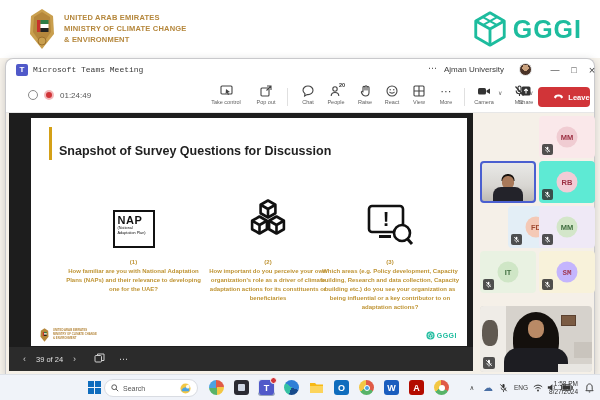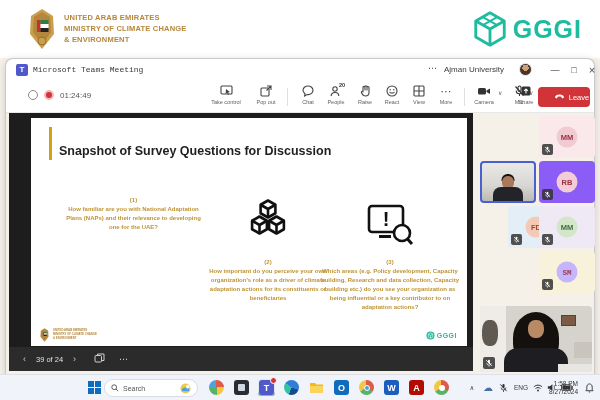--- a/index.html
+++ b/index.html
@@ -27,21 +27,21 @@
   .rec-wrap { position:absolute; left:22px; top:9px; display:flex; align-items:center; gap:6px; }
   .circ-ico { width:10px; height:10px; border:1.2px solid #8a8a8a; border-radius:50%; }
   .rec-dot { width:10px; height:10px; border-radius:50%; background:#d13438; border:2px solid #f2b8ba; }
   .timer { font-size:8px; color:#555; }
   .tbtn { position:absolute; top:3px; width:30px; text-align:center; cursor:pointer; }
   .tbtn .ic { height:14px; display:flex; align-items:center; justify-content:center; }
   .tbtn .lb { font-size:5.5px; color:#616161; margin-top:1px; white-space:nowrap; }
   .tdiv { position:absolute; top:7px; width:1px; height:18px; background:#e0e0e0; }
   .badge20 { position:absolute; top:-2px; left:18px; font-size:5.5px; font-weight:bold; color:#333; }
   .chev { position:absolute; top:8px; font-size:6px; color:#666; }
-  .leave-btn { position:absolute; left:532px; top:6px; width:52px; height:20px; background:#d13438; border-radius:4px; color:#fff; display:flex; align-items:center; justify-content:center; gap:4px; font-size:7.5px; font-weight:normal; cursor:pointer;padding-left:15px; }
+  .leave-btn { position:absolute; left:532px; top:6px; width:52px; height:20px; background:#d13438; border-radius:4px; color:#fff; display:flex; align-items:center; justify-content:center; gap:4px; font-size:7.5px; font-weight:bold; cursor:pointer;padding-left:15px; }
 
   
   .content { position:absolute; left:0; top:54px; width:588px; height:261px; background:#f5f0e8; border-radius:0; }
   .stage { position:absolute; left:3px; top:0; width:464px; height:258px; background:#1d1d1d; }
   .slide { position:absolute; left:22px; top:5px; width:436px; height:228px; background:#fff; }
   .slide-title { position:absolute; left:18px; top:9px; display:flex; }
   .gold-bar { width:3px; background:#d4a017; margin-right:7px; }
   .slide-title h1 { font-size:12.5px; color:#1f1f1f; line-height:1.3; font-weight:bold; font-family:"Liberation Sans",sans-serif; }
   .col { position:absolute; top:78px; text-align:center; }
   .col .icn { height:52px; display:flex; align-items:flex-end; justify-content:center; margin-bottom:10px; }
@@ -57,21 +57,21 @@
   .sc-item { font-size:9px; color:#cfcfcf; margin-left:14px; cursor:pointer; }
   .sc-pos { font-size:7.5px; margin-left:10px; margin-right:10px; color:#e0e0e0; }
 
   
   .ptile { position:absolute; width:56px; height:42px; border-radius:4px; overflow:hidden; }
   .avatar { position:absolute; left:50%; top:50%; transform:translate(-50%,-50%); width:21px; height:21px; border-radius:50%; font-size:7.5px; font-weight:bold; display:flex; align-items:center; justify-content:center; }
   .micoff { position:absolute; left:3px; bottom:3px; width:11px; height:11px; background:rgba(50,50,50,.85); border-radius:2px; display:flex; align-items:center; justify-content:center; }
   .name-pill { position:absolute; left:3px; bottom:3px; height:10px; background:rgba(40,40,40,.85); border-radius:2px; display:flex; align-items:center; gap:2px; padding:0 3px; color:#fff; font-size:5px; white-space:nowrap; }
   .t-aa{background:#e9f2e4;} .av-aa{background:#cfe5c8;color:#3f6e3f;}
   .t-mm1{background:#fae8ea;} .av-mm1{background:#f0ccd2;color:#9c2f42;}
-  .t-rb{background:#8b5cf6;} .av-rb{background:#f2ccd6;color:#9c2f42;}
+  .t-rb{background:#5eead4;} .av-rb{background:#f2ccd6;color:#9c2f42;}
   .t-fd{background:#e3eef6;} .av-fd{background:#f4c9b6;color:#a04a32;}
   .t-mm2{background:#efe9f6;} .av-mm2{background:#d3e6c9;color:#3f6e3f;}
   .t-it{background:#e9f2e2;} .av-it{background:#cfe6c6;color:#3f6e3f;}
   .t-sm{background:#f8f2da;} .av-sm{background:#c4b5fd;color:#a03a55;font-family:Liberation Mono, monospace;}
   .video-tile { border:2px solid #4a5fd0; background:linear-gradient(180deg,#e9e9e7 0%,#d8d6d2 60%,#bdbab4 100%); }
   .vm-body { position:absolute; left:50%; bottom:-2px; transform:translateX(-50%); width:30px; height:16px; background:#23232a; border-radius:8px 8px 0 0; }
   .vm-head { position:absolute; left:50%; bottom:12px; transform:translateX(-50%); width:12px; height:13px; background:#a8795a; border-radius:45%; }
   .vm-hair { position:absolute; left:50%; bottom:20px; transform:translateX(-50%); width:13px; height:7px; background:#17120e; border-radius:6px 6px 0 0; }
   .side-pag { position:absolute; font-size:7.5px; color:#6b6b6b; letter-spacing:2px;margin-top:20px; }
 
@@ -266,20 +266,26 @@
       <div class="slide">
         <div class="slide-title">
           <div class="gold-bar"></div>
           <h1>
             <br>
             <span>Snapshot of Survey Questions for Discussion</span>
           </h1>
         </div>
 
         <div class="col" style="left:35px; width:135px;">
+          <div class="icn">
+            <div class="nap-box">
+              <div class="n1">NAP</div>
+              <div class="n2">(National Adaptation Plan)</div>
+            </div>
+          </div>
           <div class="qnum">(1)</div>
           <div class="qtext">How familiar are you with National Adaptation Plans (NAPs) and their relevance to developing one for the UAE?</div>
         </div>
 
         <div class="col" style="left:172px; width:130px;">
           <div class="icn">
             <svg width="48" height="50" viewBox="0 0 48 50">
               <defs>
                 <g id="cube" stroke="#111" stroke-width="2.6" fill="none" stroke-linejoin="round">
                   <path d="M0,-8.5 L7.4,-4.25 V4.25 L0,8.5 L-7.4,4.25 V-4.25 Z"></path>
@@ -384,20 +390,30 @@
     <div class="ptile t-mm2" style="left:533px; top:93px;">
       <div class="avatar av-mm2">MM</div>
       <div class="micoff">
           <svg width="7" height="7" viewBox="0 0 10 10">
             <rect x="3.8" y="1" width="2.4" height="4.5" rx="1.2" fill="#fff"></rect>
             <path d="M2.3 5 a2.7 2.7 0 0 0 5.4 0 M5 8 V9.5" stroke="#fff" stroke-width=".9" fill="none"></path>
             <line x1="1.5" y1="1.5" x2="8.5" y2="8.5" stroke="#fff" stroke-width="1.1"></line>
           </svg>
         </div>
     </div>
+    <div class="ptile t-it" style="left:474px; top:138px;">
+      <div class="avatar av-it">IT</div>
+      <div class="micoff">
+          <svg width="7" height="7" viewBox="0 0 10 10">
+            <rect x="3.8" y="1" width="2.4" height="4.5" rx="1.2" fill="#fff"></rect>
+            <path d="M2.3 5 a2.7 2.7 0 0 0 5.4 0 M5 8 V9.5" stroke="#fff" stroke-width=".9" fill="none"></path>
+            <line x1="1.5" y1="1.5" x2="8.5" y2="8.5" stroke="#fff" stroke-width="1.1"></line>
+          </svg>
+        </div>
+    </div>
     <div class="ptile t-sm" style="left:533px; top:138px;">
       <div class="avatar av-sm">SM</div>
       <div class="micoff">
           <svg width="7" height="7" viewBox="0 0 10 10">
             <rect x="3.8" y="1" width="2.4" height="4.5" rx="1.2" fill="#fff"></rect>
             <path d="M2.3 5 a2.7 2.7 0 0 0 5.4 0 M5 8 V9.5" stroke="#fff" stroke-width=".9" fill="none"></path>
             <line x1="1.5" y1="1.5" x2="8.5" y2="8.5" stroke="#fff" stroke-width="1.1"></line>
           </svg>
         </div>
     </div>

